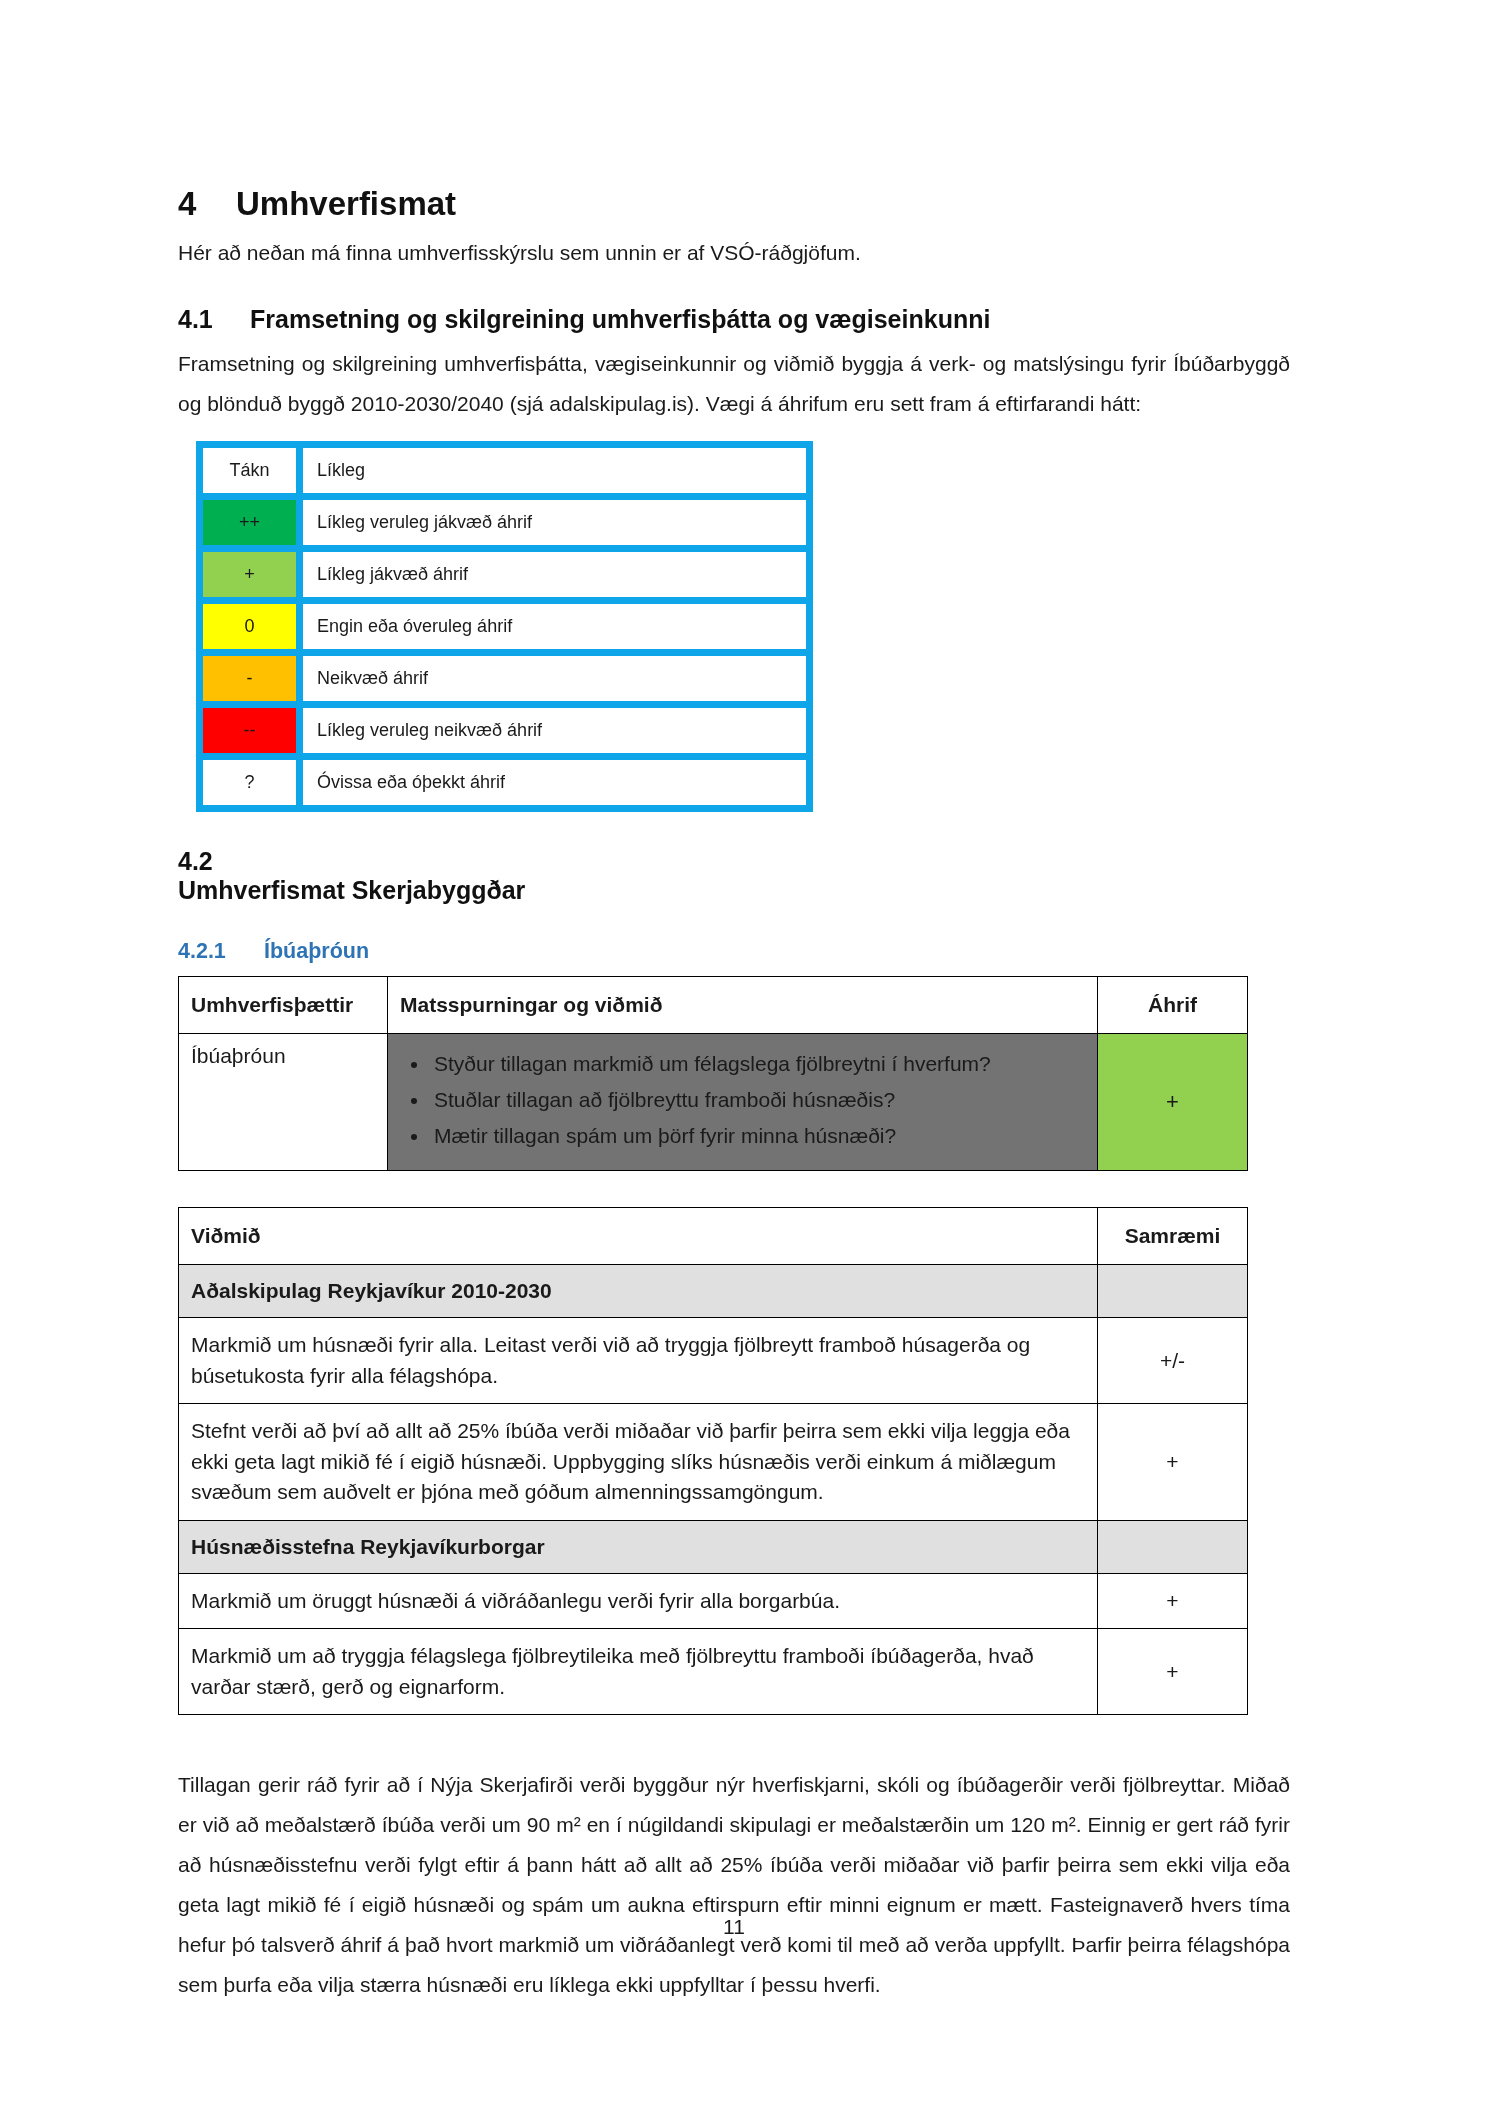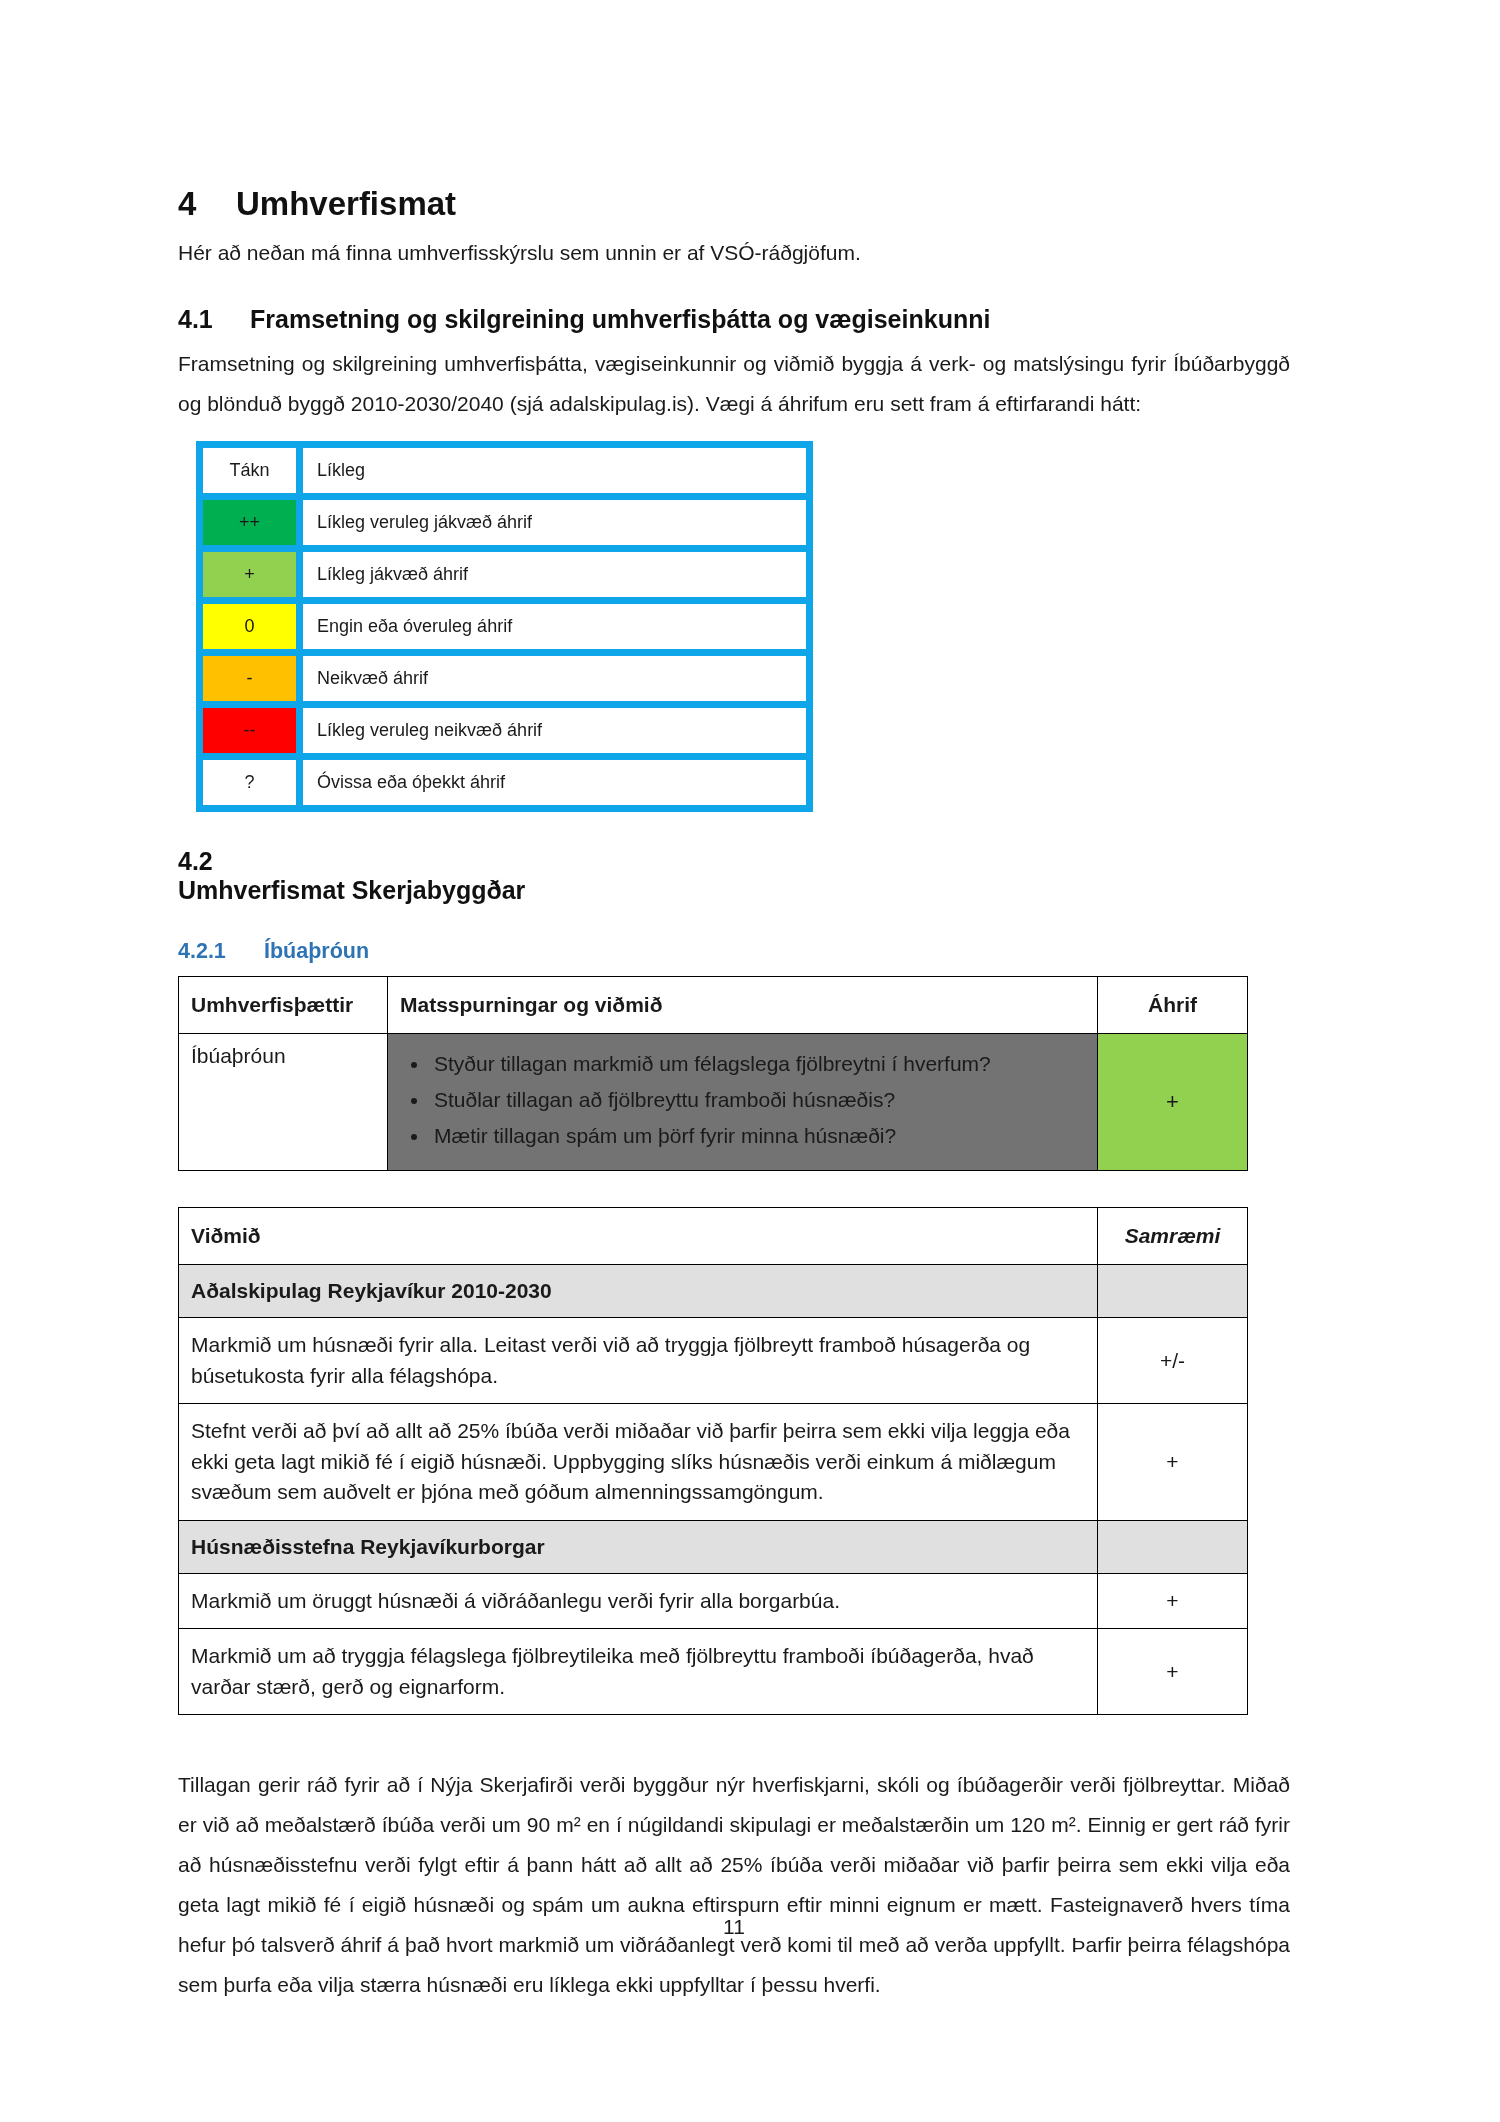--- a/index.html
+++ b/index.html
@@ -61,21 +61,21 @@
   .assessment td.questions ul { margin:0; padding-left:28px; list-style:disc; }
   .assessment td.questions li { line-height:1.72; padding-left:4px; }
   .assessment td.impact {
     width:150px;
     text-align:center;
     vertical-align:middle;
     font-size:22px;
   }
 
   .criteria { margin-top:36px; }
-  .criteria th.comp-h { width:150px; text-align:center;font-style:italic; }
+  .criteria th.comp-h { width:150px; text-align:center; }
   .criteria td.crit-text { padding:12px 12px; line-height:1.45; }
   .criteria td.crit-value { width:150px; text-align:center; vertical-align:middle; }
   .criteria tr.subheader td { background:#E0E0E0; }
   .criteria tr.subheader td.crit-text { font-weight:bold; line-height:1.35; }
 
   .page-num {
     position:absolute;
     left:178px;
     right:210px;
     bottom:183px;

